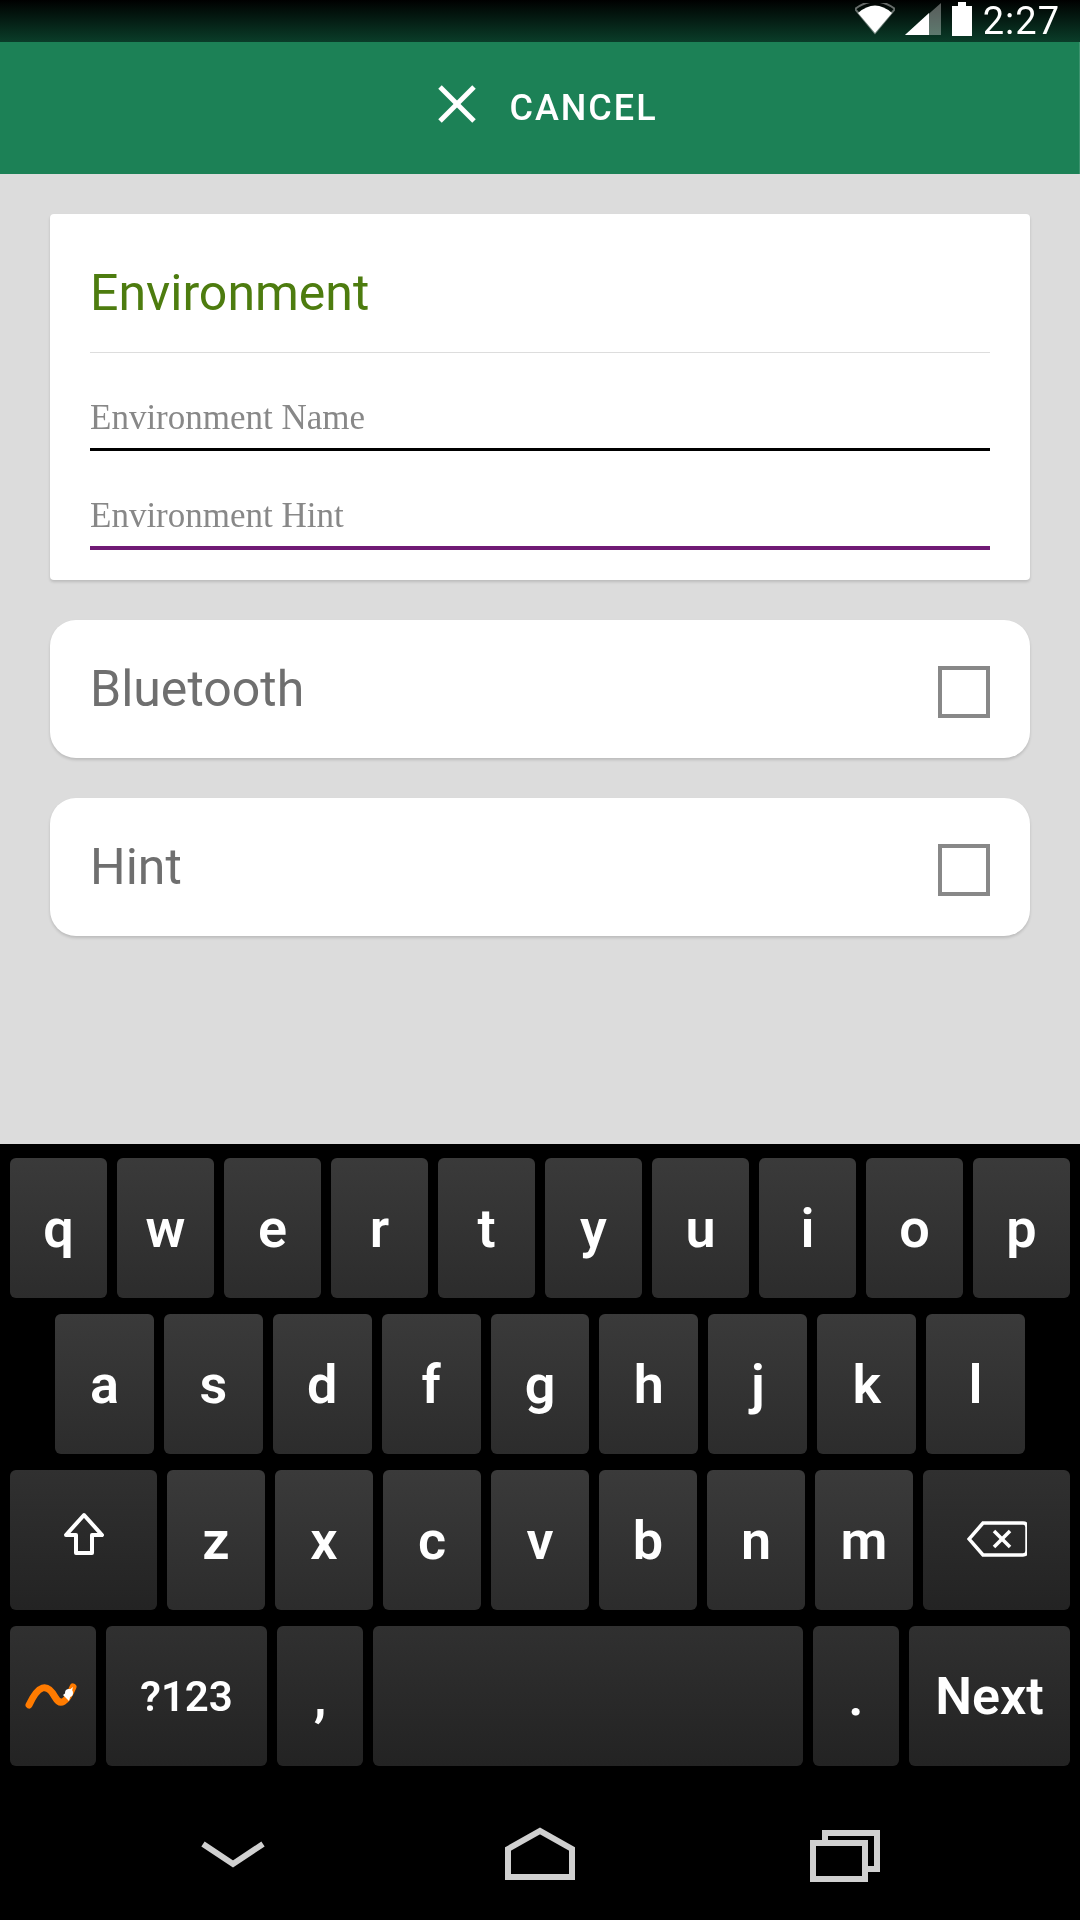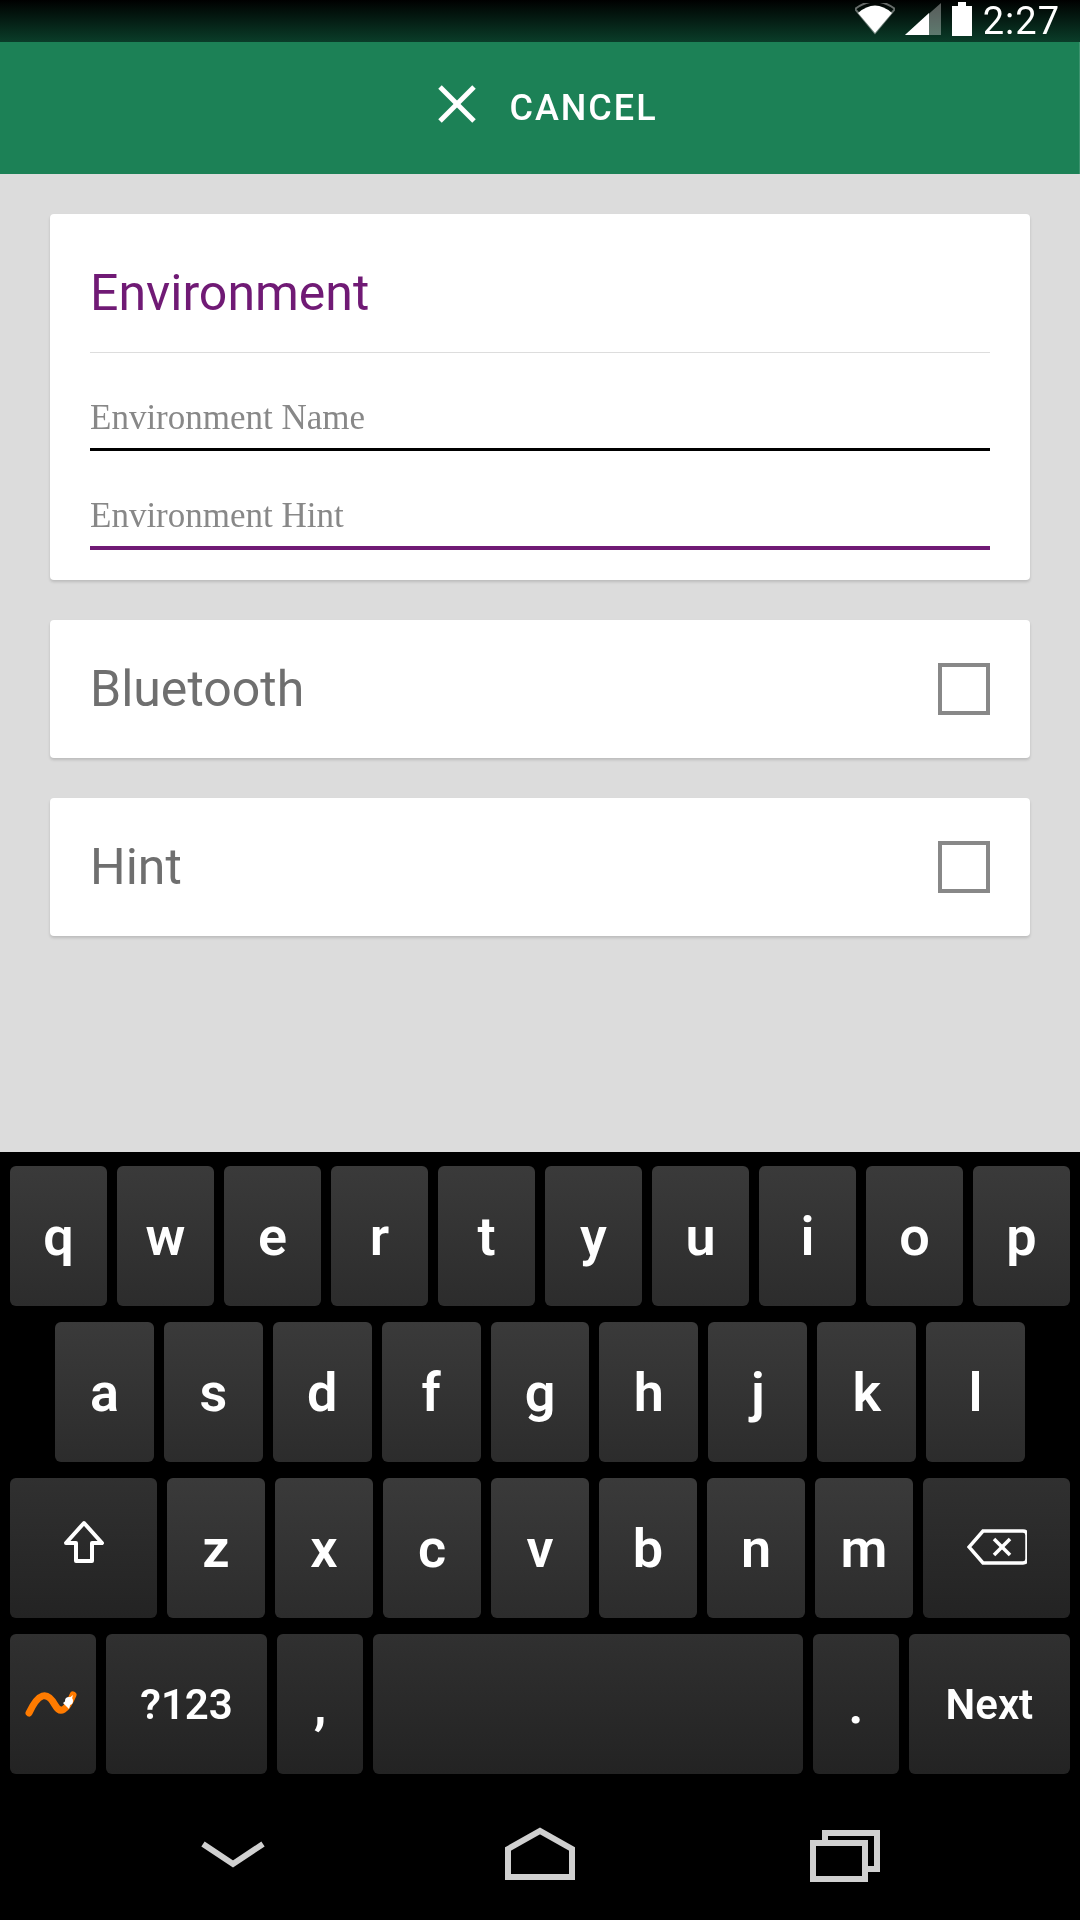--- a/index.html
+++ b/index.html
@@ -76,21 +76,21 @@
       padding: 0 40px;
     }
     
     .card-env {
       padding-top: 30px;
       padding-bottom: 30px;
     }
     
     .card-title {
       font-size: 50px;
-      color: #701a75;
+      color: #4d7c0f;
       padding: 20px 0 30px 0;
       border-bottom: 1px solid #ddd;
     }
     
     .input-wrapper {
       padding-top: 35px;
     }
     
     .input-field {
       width: 100%;
@@ -108,23 +108,24 @@
       color: #888;
     }
     
     .input-field.hint {
       border-bottom: 4px solid #701a75;
       margin-top: 35px;
     }
     
     .toggle-card {
       display: flex;
-      align-items: center;
+      align-items: flex-end;
       justify-content: space-between;
       padding: 40px;
+      border-radius: 26px;
     }
     
     .toggle-label {
       font-size: 50px;
       color: #6f6f6f;
     }
     
     .checkbox {
       width: 52px;
       height: 52px;
@@ -143,21 +144,21 @@
     }
     
     .kb-row {
       display: flex;
       justify-content: center;
       gap: 10px;
       margin-bottom: 16px;
     }
     
     .kb-row:last-child {
-      margin-bottom: 4px;
+      margin-bottom: 12px;
     }
     
     .kb-key {
       background: linear-gradient(to bottom, #3a3a3a, #2c2c2c);
       color: #fff;
       display: flex;
       align-items: center;
       justify-content: center;
       height: 140px;
       border-radius: 6px;
@@ -188,21 +189,21 @@
     .kb-key.comma, .kb-key.period {
       flex: 0.8;
     }
     
     .kb-key.space {
       flex: 4;
     }
     
     .kb-key.next {
       flex: 1.5;
-      font-size: 42px;
+      font-size: 52px;
     }
     
     .nav-bar {
       position: absolute;
       bottom: 0;
       left: 0;
       right: 0;
       height: 128px;
       background: #000;
       display: flex;

